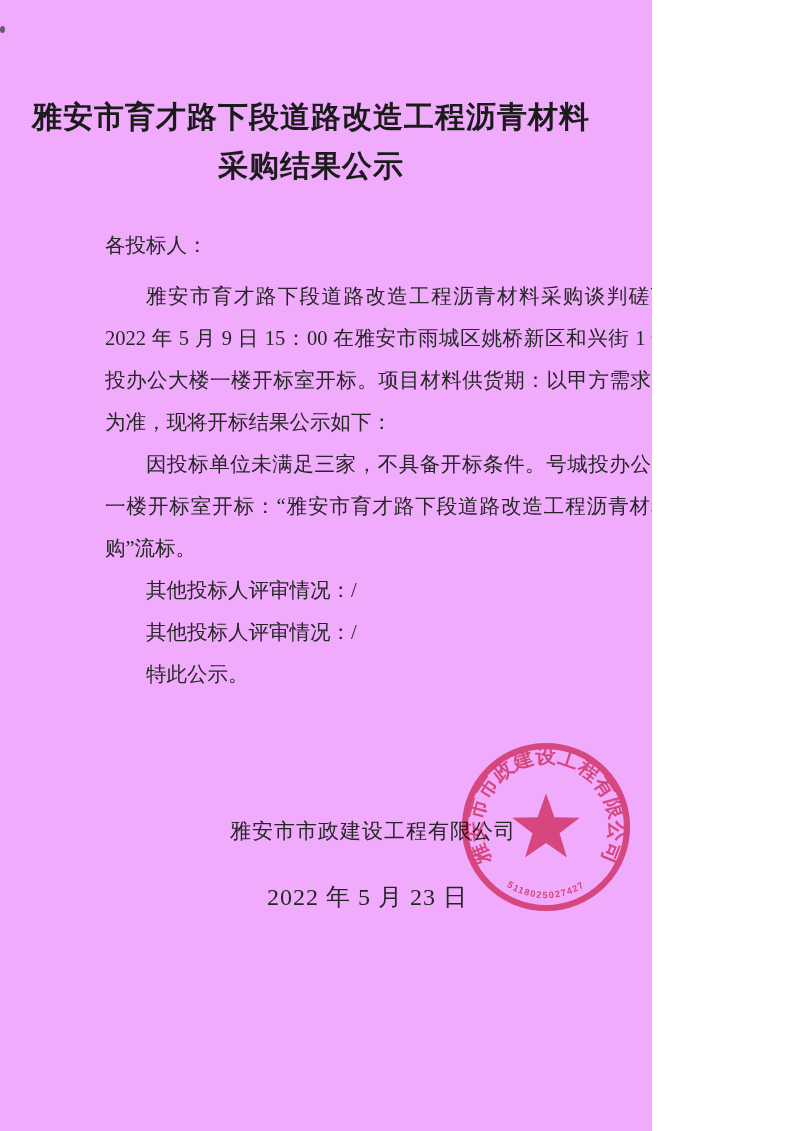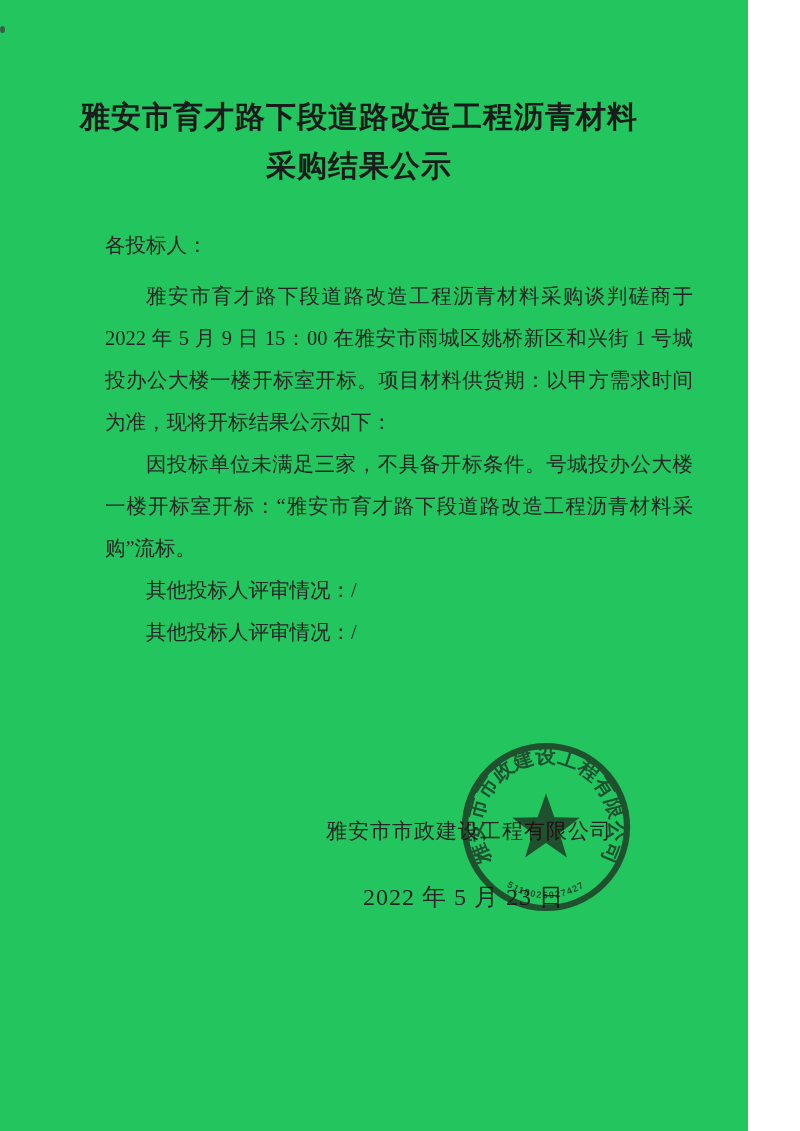--- a/index.html
+++ b/index.html
@@ -1,20 +1,20 @@
 <!DOCTYPE html>
 <html><head>
 <meta charset="utf-8">
 <style>
   html, body { margin: 0; padding: 0; background: #ffffff; }
   .page {
     position: relative;
-    width: 748px;
+    width: 652px;
     height: 1131px;
-    background: #22c55e;
+    background: #f0abfc;
     overflow: hidden;
     font-family: "Liberation Serif", serif;
     color: #242424;
   }
   .scan-speck {
     position: absolute;
     left: 0px; top: 26px;
     width: 5px; height: 7px;
     background: #444;
     border-radius: 50%;
@@ -89,20 +89,21 @@
     <span>雅安市育才路下段道路改造工程沥青材料</span>
     <span>采购结果公示</span>
   </h1>
 
   <div class="doc-body">
     <p class="salutation">各投标人：</p>
     <p class="para">雅安市育才路下段道路改造工程沥青材料采购谈判磋商于 2022 年 5 月 9 日 15：00 在雅安市雨城区姚桥新区和兴街 1 号城投办公大楼一楼开标室开标。项目材料供货期：以甲方需求时间为准，现将开标结果公示如下：</p>
     <p class="para">因投标单位未满足三家，不具备开标条件。号城投办公大楼一楼开标室开标：“雅安市育才路下段道路改造工程沥青材料采购”流标。</p>
     <p class="para">其他投标人评审情况：/</p>
     <p class="para">其他投标人评审情况：/</p>
+    <p class="para">特此公示。</p>
   </div>
 
   <div class="signature-company">雅安市市政建设工程有限公司</div>
   <div class="signature-date">2022 年 5 月 23 日</div>
 
   <svg class="stamp" viewBox="0 0 200 200" xmlns="http://www.w3.org/2000/svg">
     <defs>
       <path id="arc-top" d="M 37.7,136 A 72,72 0 1 1 162.3,136" fill="none"></path>
       <path id="arc-bottom" d="M 54.1,165.5 A 80,80 0 0 0 145.9,165.5" fill="none"></path>
     </defs>

